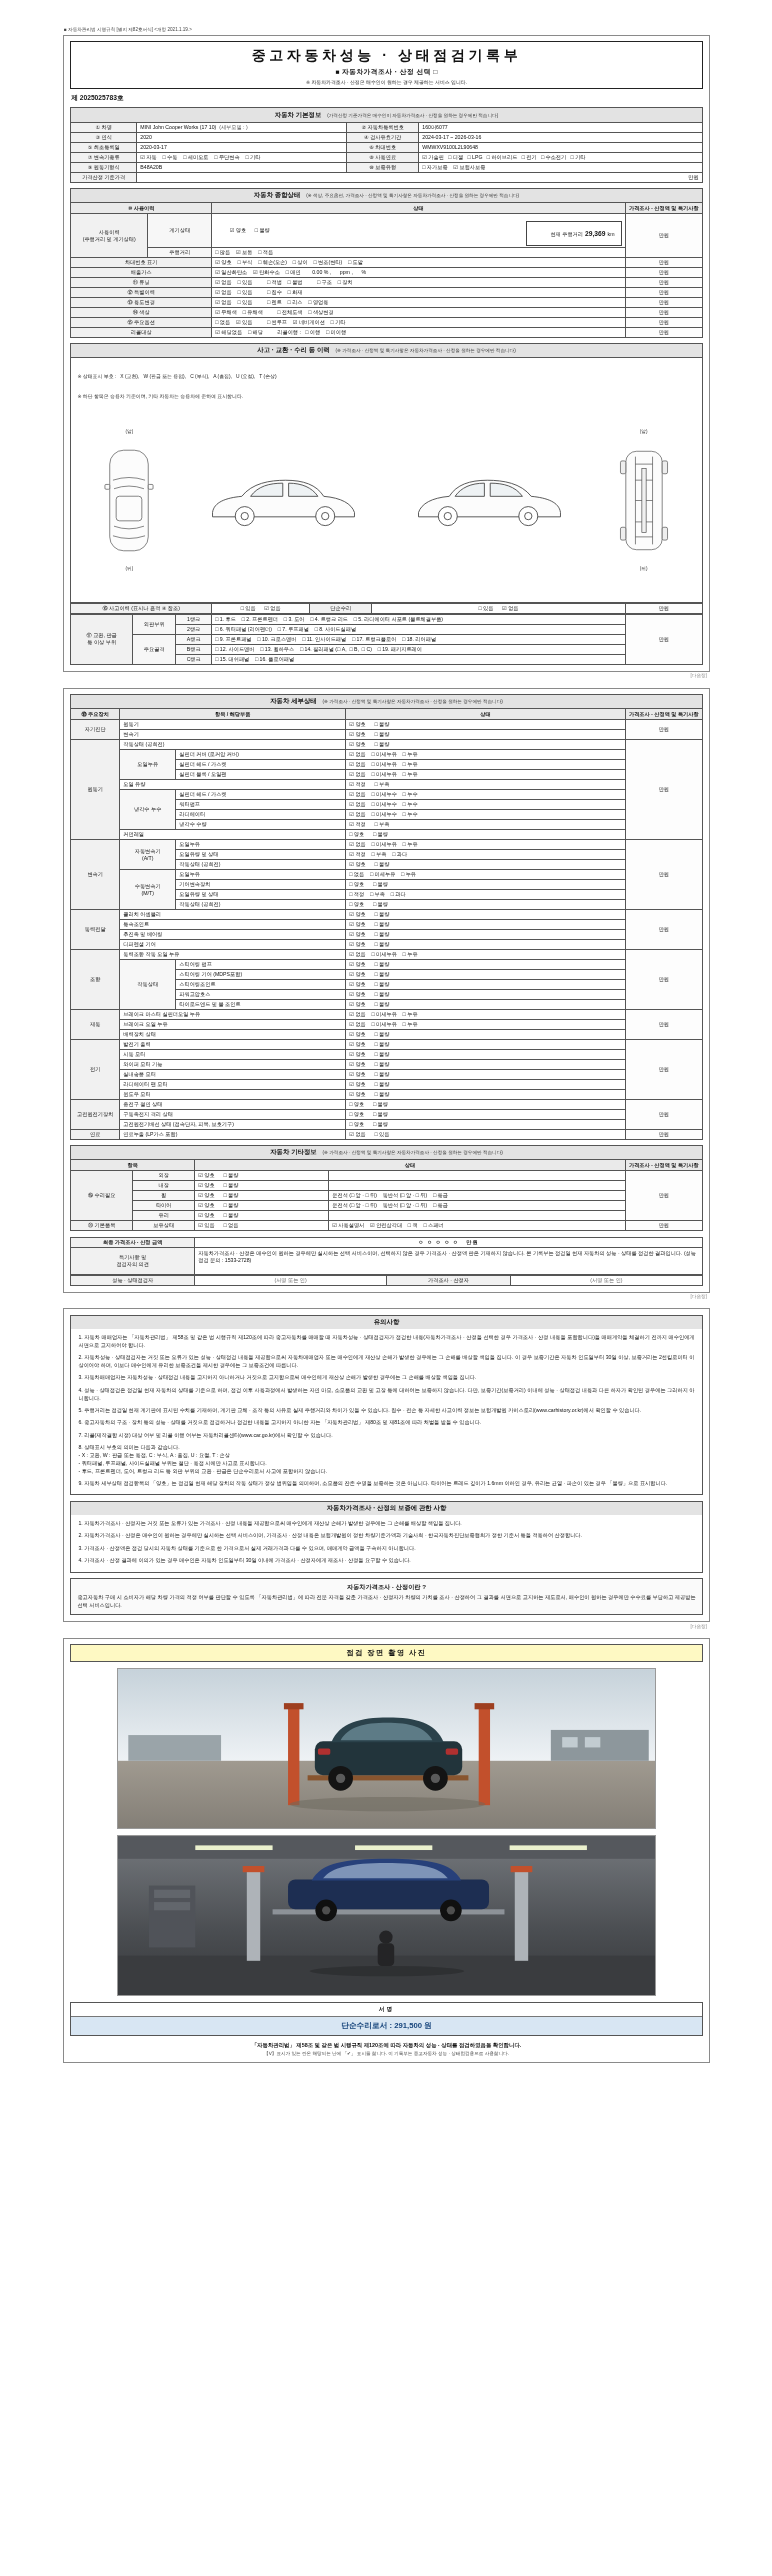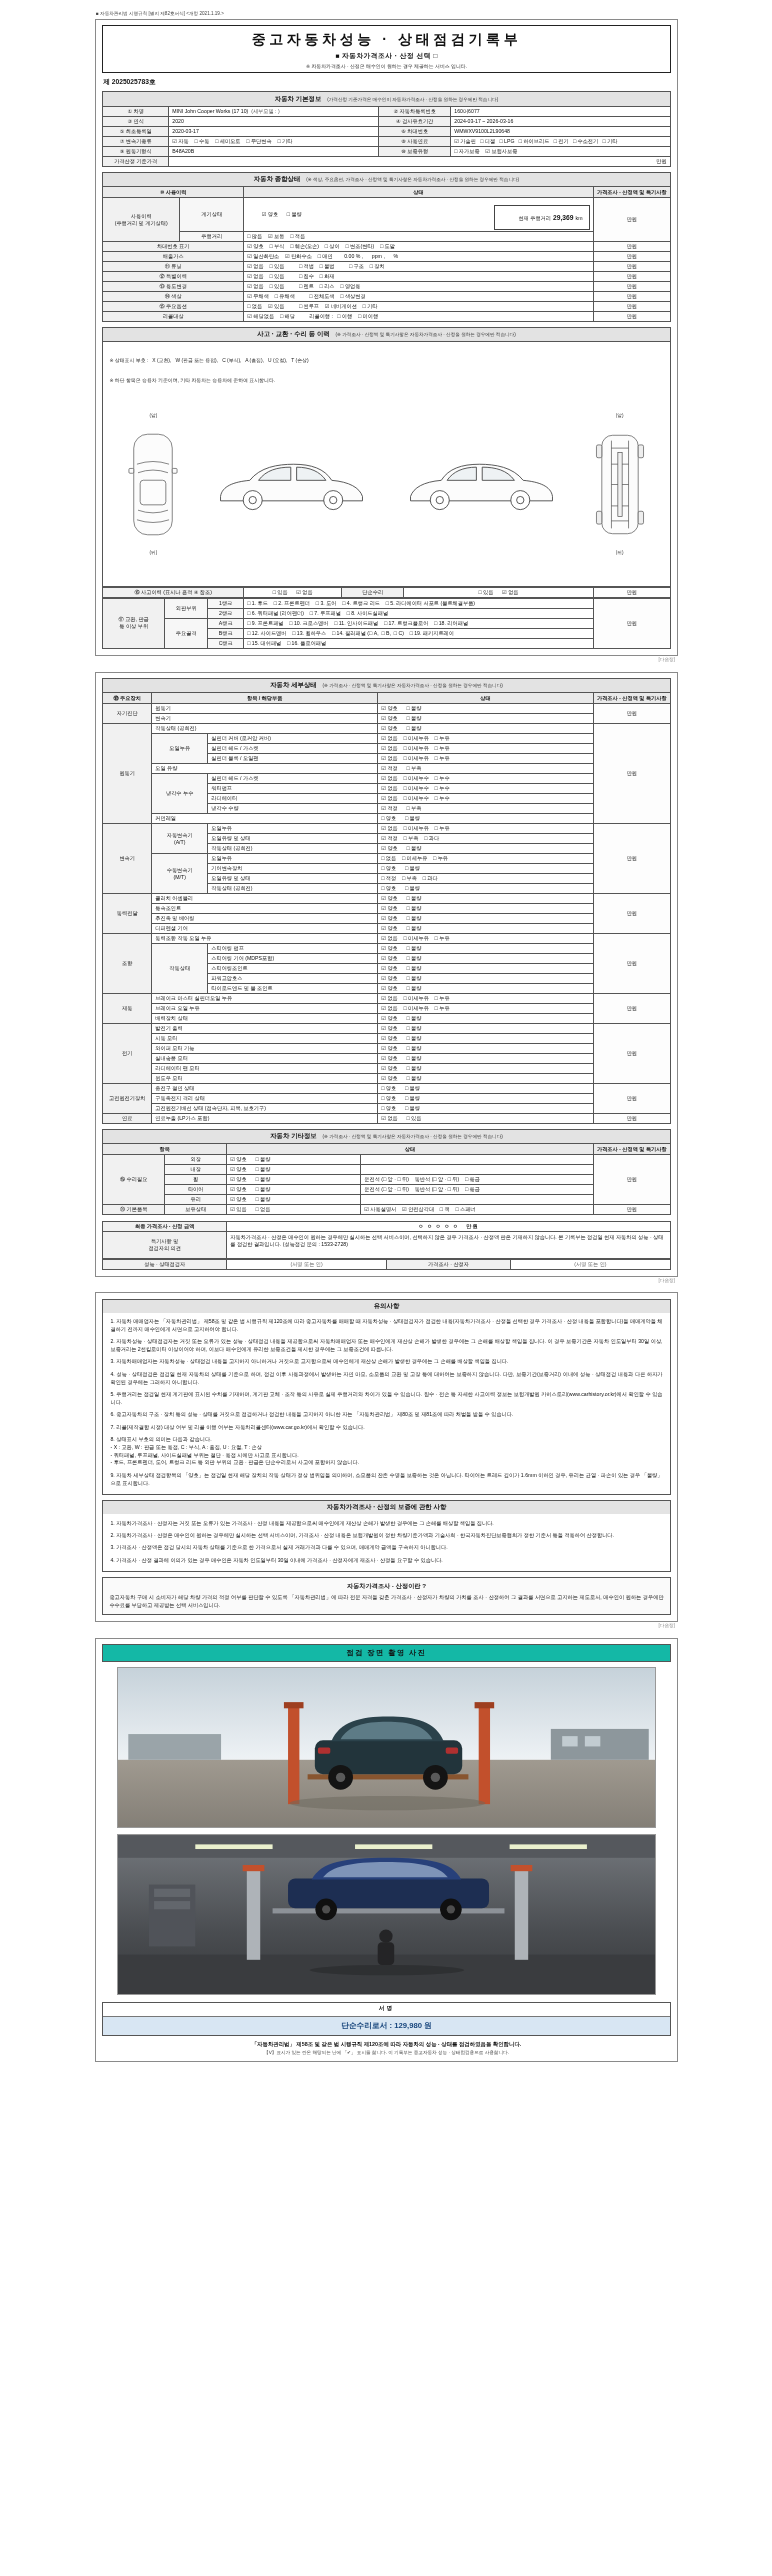--- a/index.html
+++ b/index.html
@@ -2,21 +2,21 @@
 <html style="font-size:8.2px"><head>
 <meta charset="utf-8">
 <style>
   * { margin:0; padding:0; box-sizing:border-box; }
   html, body { background:#ffffff; }
   body {
     width:773px; height:2576px; overflow:hidden;
     font-family:"Liberation Sans","DejaVu Sans",sans-serif;
     color:#111;
   }
-  .sheet { width:583px; margin:0 auto; padding-top:10px; }
+  .sheet { width:647px; margin:16px auto; padding-top:10px; }
   .meta-line { font-size:4.6px; color:#444; padding:1px 1px 2.6px; }
   .page { border:0.5px solid #8a8a8a; background:#fff; padding:5.2px 6.2px 6.2px; }
   .nextpage { text-align:right; font-size:4.6px; color:#888; padding:1.5px 3.1px 1px; }
   .pagegap { height:8.2px; }
 
   .title-box { border:1px solid #222; padding:5.2px 0 3.6px; text-align:center; margin-bottom:4.1px; }
   .title-main { font-size:14px; font-weight:bold; letter-spacing:3.6px; }
   .title-sub { font-size:6.7px; font-weight:bold; margin-top:2.6px; letter-spacing:0.5px; }
   .title-note { font-size:4.9px; color:#222; margin-top:2.1px; }
   .doc-no { font-size:6.7px; font-weight:bold; padding:1px 1px 4.1px; }
@@ -41,21 +41,21 @@
   .diagrams { display:flex; justify-content:space-around; align-items:center; padding:4.1px 2.1px; }
   .dg { text-align:center; }
   .dg-cap { font-size:4.6px; color:#333; margin-bottom:1px; }
   svg.linework { display:block; margin:0 auto; }
 
   .notice-item { font-size:5.2px; line-height:1.5; margin:0 2.1px 4.6px; white-space:pre-line; text-align:justify; }
   .about-box { border:0.5px solid #555; padding:4.1px 6.2px; margin-top:5.2px; background:#fafafa; }
   .about-title { text-align:center; font-weight:bold; font-size:6.2px; margin-bottom:2.6px; }
   .about-text { font-size:5.2px; line-height:1.5; text-align:justify; }
 
-  .photo-title { border:0.5px solid #555; background:#14b8a6; padding:3.1px; text-align:center;
+  .photo-title { border:0.5px solid #555; background:#fef9c3; padding:3.1px; text-align:center;
     font-weight:bold; font-size:7.2px; letter-spacing:1.5px; margin-bottom:5.2px; }
   .photo-frame { width:539px; height:161px; margin:0 auto 6.2px; border:0.5px solid #999; overflow:hidden; background:#ddd; }
 
   .sign-box { border:0.5px solid #555; margin-top:2.1px; }
   .sign-title { text-align:center; font-size:5.7px; font-weight:bold; padding:2.6px; border-bottom:0.5px solid #777; letter-spacing:2.1px; }
   .fee-strip { background:#d8e6f3; color:#17457c; font-weight:bold; font-size:7.7px;
     text-align:center; padding:4.1px 0; }
   .footer-lines { text-align:center; margin-top:5.2px; }
   .footer-l1 { font-size:5.4px; font-weight:bold; }
   .footer-l2 { font-size:4.6px; color:#444; margin-top:2.1px; }
@@ -758,21 +758,21 @@
         <circle cx="520" cy="196" r="13" fill="#242426"></circle>
         <rect x="504" y="208" width="32" height="44" rx="8" fill="#242426"></rect>
         <ellipse cx="522" cy="262" rx="150" ry="10" fill="#2c2d30" opacity="0.8"></ellipse>
       </svg>
     </div>
 
     <div class="sign-box">
       <div class="sign-title">서명</div>
       <div class="fee-strip">
         <span>단순수리로서 :</span>
-        <span>129,980 원</span>
+        <span>291,500 원</span>
       </div>
     </div>
 
     <div class="footer-lines">
       <div class="footer-l1">「자동차관리법」 제58조 및 같은 법 시행규칙 제120조에 따라 자동차의 성능 · 상태를 점검하였음을 확인합니다.</div>
       <div class="footer-l2">【Ⅴ】표시가 있는 란은 해당되는 난에 「✔」 표시를 합니다.  이 기록부는 중고자동차 성능 · 상태점검용으로 사용합니다.</div>
     </div>
   </div>
 
 </div>

